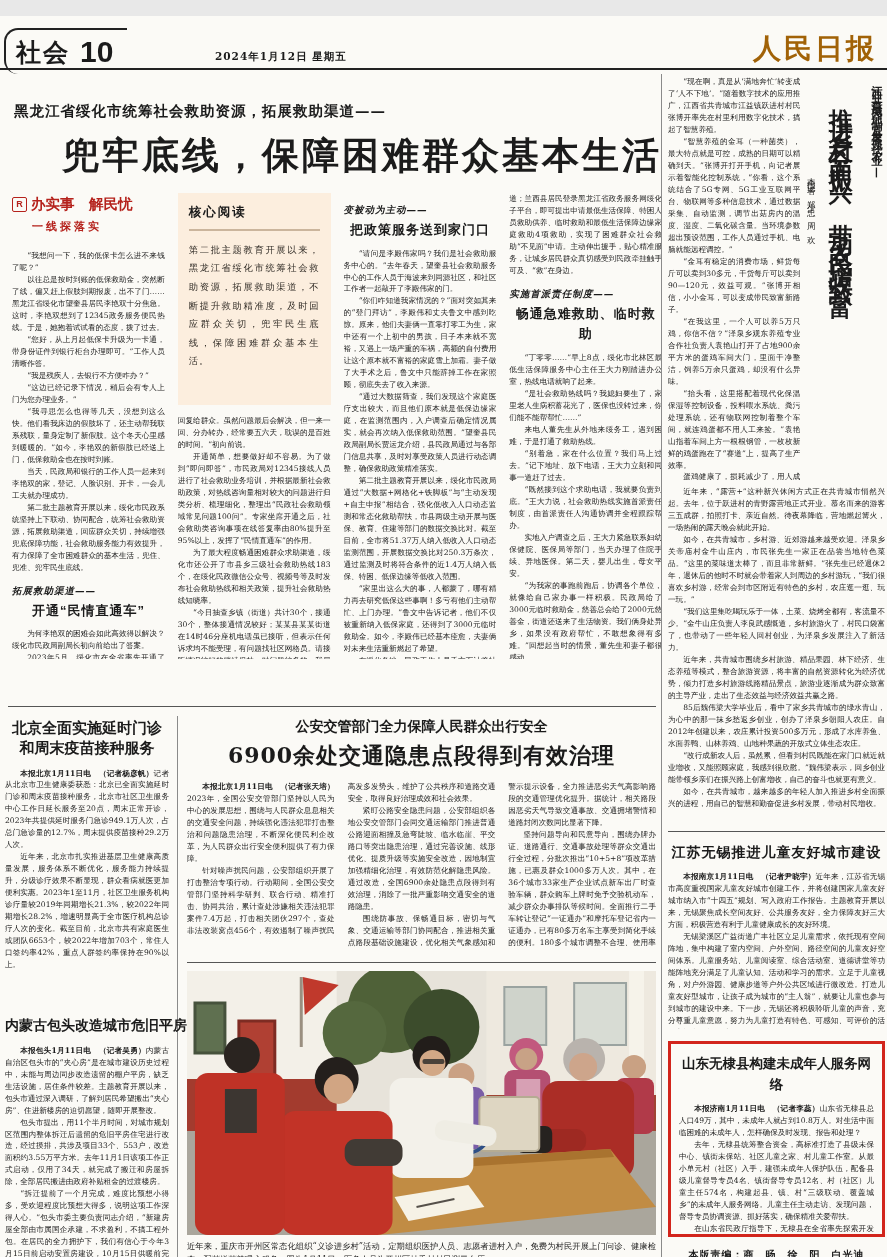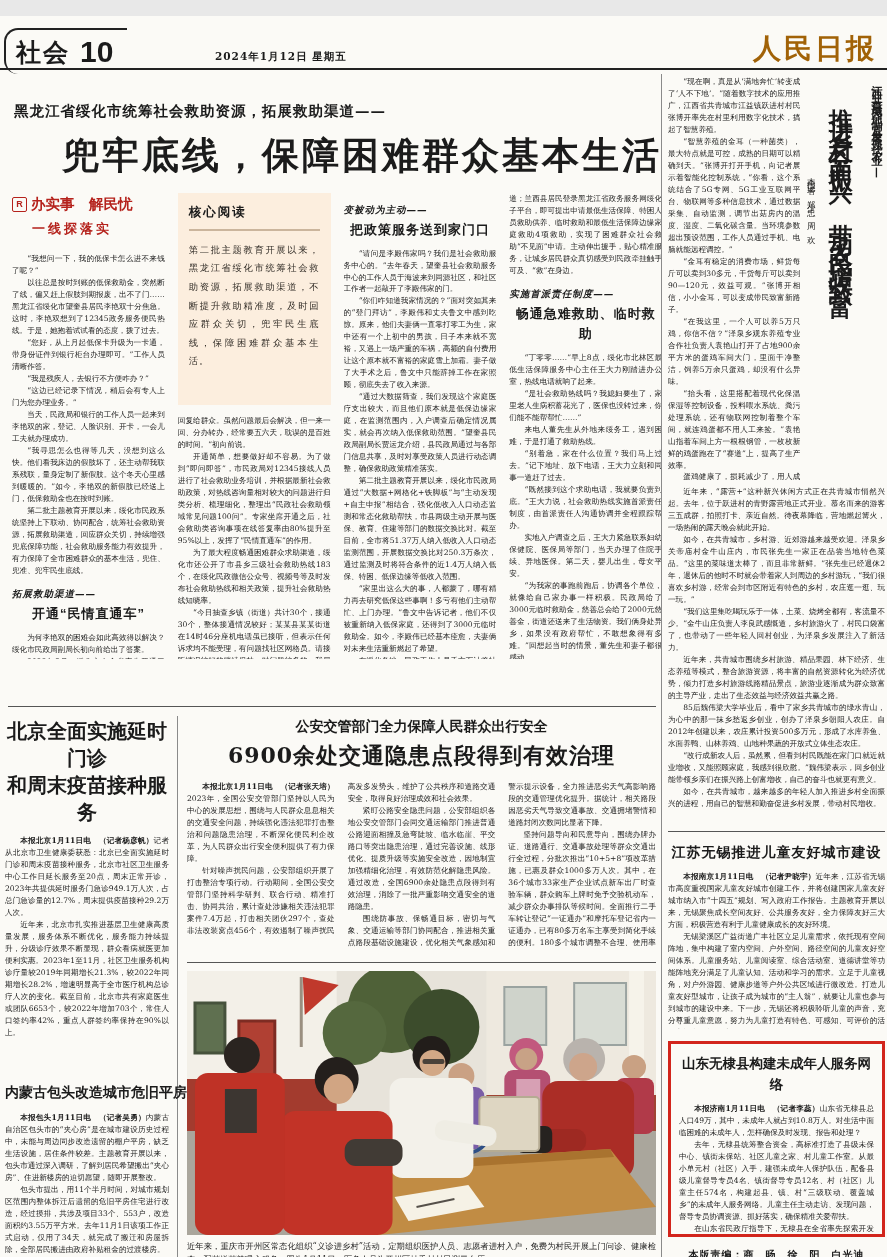--- a/index.html
+++ b/index.html
@@ -30,32 +30,32 @@
   .lead-kicker{font-weight:bold;font-size:14.5px;letter-spacing:1px;margin:0 0 10px 2px;}
   .lead-headline{font-family:"Liberation Sans",sans-serif;font-weight:bold;font-size:37px;
                  letter-spacing:3px;text-align:right;margin:0 0 12px;}
   .lead-byline{text-align:center;font-size:10.5px;letter-spacing:2px;margin-bottom:14px;}
   .lead-cols{display:flex;gap:13px;height:466px;overflow:hidden;}
   .lead-col{flex:1;overflow:hidden;}
   .series{color:#b5221c;margin-bottom:14px;}
   .series-l1{font-family:"Liberation Sans",sans-serif;font-weight:bold;font-size:14.5px;display:flex;align-items:center;gap:4px;}
   .series-ico{display:inline-flex;align-items:center;justify-content:center;width:13px;height:13px;
               border:1.5px solid #b5221c;border-radius:2px;font-size:9px;font-weight:bold;}
-  .series-l2{font-family:Liberation Sans, sans-serif;font-weight:bold;font-size:13px;margin:3px 0 0 20px;letter-spacing:3px;}
+  .series-l2{font-family:Liberation Mono, monospace;font-weight:bold;font-size:11px;margin:3px 0 0 20px;letter-spacing:3px;}
   .core{background:#fceede;padding:10px 11px 12px;min-height:212px;box-sizing:border-box;margin-bottom:10px;}
   .core-title{font-family:"Liberation Sans",sans-serif;font-weight:bold;font-size:12.5px;letter-spacing:2px;}
   .core-rule{border:none;border-top:2px solid #cbb59c;margin:6px 0 10px;}
   .core-text{font-size:9.3px;line-height:2.0;letter-spacing:1px;text-align:justify;color:#332e28;}
   
   .vrule-main{position:absolute;left:661px;top:58px;height:1192px;width:0;border-left:1px solid #8a8a8a;}
   .vrule-left{position:absolute;left:177px;top:700px;height:552px;width:0;border-left:1px solid #8a8a8a;}
   .hrule-lead{position:absolute;left:8px;top:690px;width:648px;border-top:1px solid #555;}
   
   .midleft{position:absolute;left:5px;top:702px;width:164px;}
-  .bj-head{font-family:"Liberation Sans",sans-serif;font-weight:bold;font-size:20px;text-align:center;
+  .bj-head{font-family:"Liberation Sans",sans-serif;font-weight:bold;font-size:15px;text-align:center;
            line-height:1.35;margin-bottom:9px;}
   .bj-body{height:212px;overflow:hidden;}
   .bt-head{font-weight:bold;font-size:14px;text-align:center;letter-spacing:0;white-space:nowrap;
            margin:34px 0 9px;}
   .bt-body{height:252px;overflow:hidden;}
   
   .midcenter{position:absolute;left:187px;top:702px;width:469px;}
   .tr-kicker{font-family:"Liberation Sans",sans-serif;font-weight:bold;font-size:14px;text-align:center;margin-bottom:5px;}
   .tr-head{font-weight:bold;font-size:22px;text-align:center;letter-spacing:1px;margin-bottom:10px;}
   .tr-cols{column-count:3;column-gap:13px;height:172px;overflow:hidden;}
@@ -106,22 +106,22 @@
             <span>办实事　解民忧</span>
           </div>
           <div class="series-l2">一线探落实</div>
         </div>
         <div>
             <p class="p">“我想问一下，我的低保卡怎么进不来钱了呢？”</p>
             <p class="p">以往总是按时到账的低保救助金，突然断了线，偏又赶上假肢到期报废，出不了门……黑龙江省绥化市望奎县居民李艳双十分焦急。这时，李艳双想到了12345政务服务便民热线。于是，她抱着试试看的态度，拨了过去。</p>
             <p class="p">“您好，从上月起低保卡升级为一卡通，带身份证件到银行柜台办理即可。”工作人员清晰作答。</p>
             <p class="p">“我是残疾人，去银行不方便咋办？”</p>
             <p class="p">“这边已经记录下情况，稍后会有专人上门为您办理业务。”</p>
+            <p class="p">“我寻思怎么也得等几天，没想到这么快。他们看我床边的假肢坏了，还主动帮我联系残联，量身定制了新假肢。这个冬天心里感到暖暖的。”如今，李艳双的新假肢已经送上门，低保救助金也在按时到账。</p>
             <p class="p">当天，民政局和银行的工作人员一起来到李艳双的家，登记、人脸识别、开卡，一会儿工夫就办理成功。</p>
-            <p class="p">“我寻思怎么也得等几天，没想到这么快。他们看我床边的假肢坏了，还主动帮我联系残联，量身定制了新假肢。这个冬天心里感到暖暖的。”如今，李艳双的新假肢已经送上门，低保救助金也在按时到账。</p>
             <p class="p">第二批主题教育开展以来，绥化市民政系统坚持上下联动、协同配合，统筹社会救助资源，拓展救助渠道，回应群众关切，持续增强兜底保障功能，社会救助服务能力有效提升，有力保障了全市困难群众的基本生活，兜住、兜准、兜牢民生底线。</p>
             <div class="sec-k">拓展救助渠道——</div>
             <div class="sec-h">开通“民情直通车”</div>
             <p class="p">为何李艳双的困难会如此高效得以解决？绥化市民政局副局长初向前给出了答案。</p>
             <p class="p">2023年5月，绥化市在全省率先开通了12345政务服务便民热线“民政社会救助”专家坐席。“我们在调研中发现，很多百姓拨打12345政务服务便民热线涉及的民政问题，其实并不复杂。在专家坐席设立之前，客服需要将问题先转到相关部门，得到答案之后再</p>
           </div>
       </div>
       <div class="lead-col">
         <div class="core">
           <div class="core-title">核心阅读</div>

